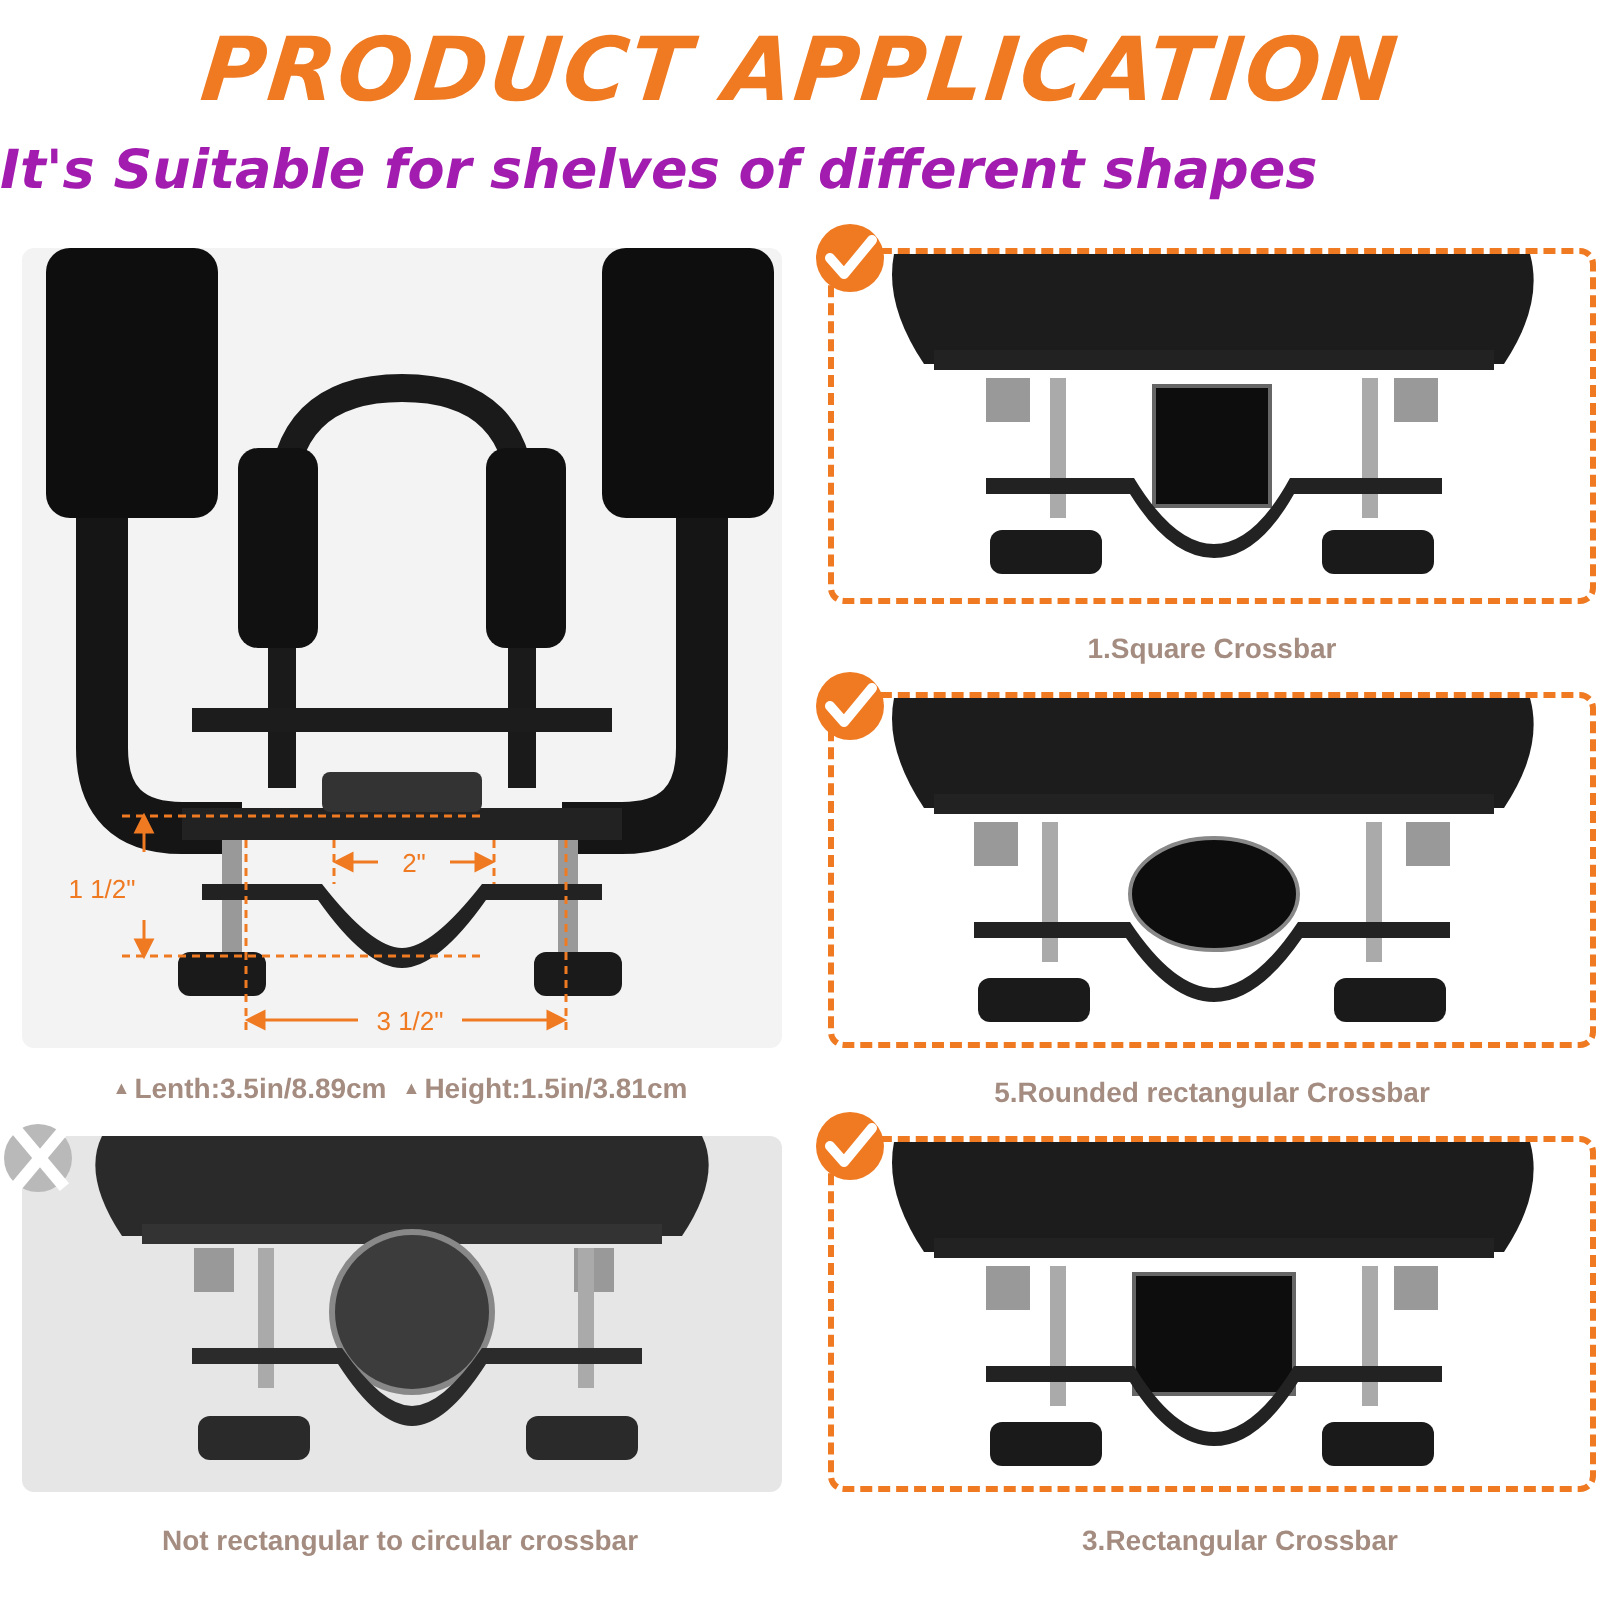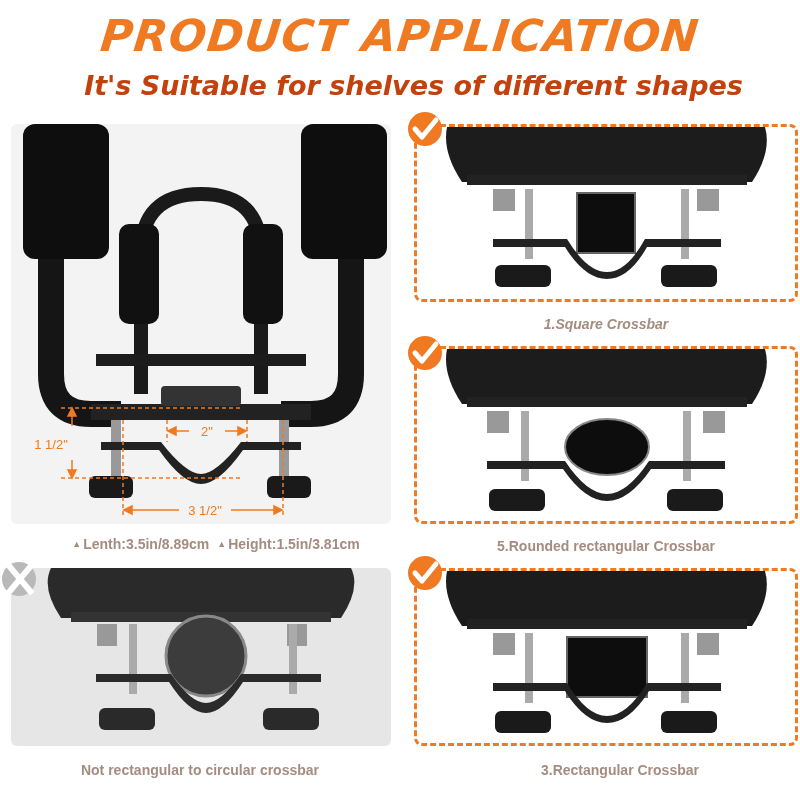--- a/index.html
+++ b/index.html
@@ -5,34 +5,34 @@
   * { box-sizing: border-box; margin: 0; padding: 0; }
   html, body { width: 800px; height: 800px; background: #ffffff; overflow: hidden; }
   body { position: relative; font-family: "Liberation Sans", sans-serif; }
 
   .title {
     position: absolute; left: 0; top: 10px; width: 800px; text-align: center;
     font-family: "DejaVu Sans", sans-serif; font-weight: bold; font-style: italic;
     font-size: 44px; letter-spacing: 1px; color: #ef7a22; transform: skewX(-6deg);
   }
   .subtitle {
-    position: absolute; left: 0; top: 70px; width: 800px; text-align: center;
+    position: absolute; left: 0; top: 70px; width: 800px; text-align: left;
     font-family: "DejaVu Sans", sans-serif; font-weight: bold; font-style: italic;
-    font-size: 27px; color: #c2410c; padding-left: 27px;
+    font-size: 27px; color: #a21caf;
   }
 
   
   .hero {
     position: absolute; left: 11px; top: 124px; width: 380px; height: 400px;
     background: #f3f3f3; border-radius: 6px; overflow: hidden;
   }
   .hero svg { position: absolute; left: 0; top: 0; }
 
   .spec-line {
-    position: absolute; left: 16px; top: 536px; width: 400px; text-align: center;
+    position: absolute; left: 0; top: 536px; width: 400px; text-align: center;
     font-size: 14px; font-weight: bold; color: #a48c80;
   }
   .spec-line .tri { font-size: 9px; position: relative; top: -2px; margin-right: 2px; }
   .spec-line .gap { display: inline-block; width: 8px; }
 
   
   .na-panel {
     position: absolute; left: 11px; top: 568px; width: 380px; height: 178px;
     background: #e6e6e6; border-radius: 6px; overflow: hidden;
   }
@@ -155,21 +155,21 @@
     <path d="M76 112 L150 112 Q170 145 190 145 Q210 145 228 112 L304 112 L304 120 L230 120 Q212 152 190 152 Q168 152 148 120 L76 120 Z" fill="#222"></path>
     <rect x="78" y="138" width="56" height="22" rx="6" fill="#1a1a1a"></rect>
     <rect x="244" y="138" width="56" height="22" rx="6" fill="#1a1a1a"></rect>
   </svg>
 </div>
 <div class="check-badge" style="top:112px;">
   <svg width="34" height="34" viewBox="0 0 34 34">
       <path d="M7 17 L14 25 L28 8" stroke="#fff" stroke-width="5" fill="none" stroke-linecap="round" stroke-linejoin="round"></path>
     </svg>
 </div>
-<div class="caption" style="left:414px; top:316px; width:384px;font-style:italic;">1.Square Crossbar</div>
+<div class="caption" style="left:414px; top:316px; width:384px;">1.Square Crossbar</div>
 
 <div class="dash-panel" style="top:346px;">
   <svg width="378" height="172" viewBox="0 0 378 172">
     <path d="M30 0 L348 0 Q355 25 335 55 L45 55 Q25 25 30 0 Z" fill="#1c1c1c"></path>
     <rect x="50" y="48" width="280" height="10" fill="#222"></rect>
     <rect x="70" y="62" width="22" height="22" fill="#999"></rect>
     <rect x="286" y="62" width="22" height="22" fill="#999"></rect>
     <rect x="104" y="62" width="8" height="70" fill="#aaa"></rect>
     <rect x="266" y="62" width="8" height="70" fill="#aaa"></rect>
     <ellipse cx="190" cy="98" rx="42" ry="28" fill="#0d0d0d" stroke="#888" stroke-width="2"></ellipse>

